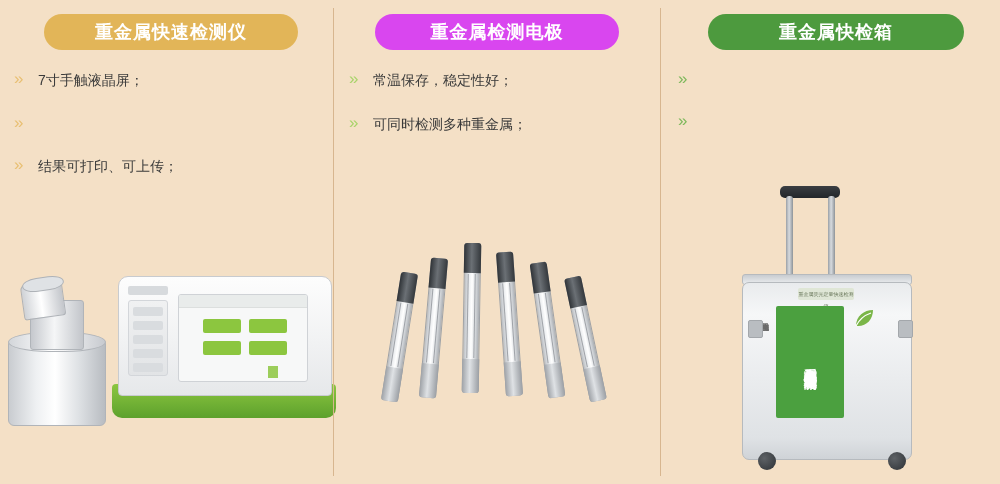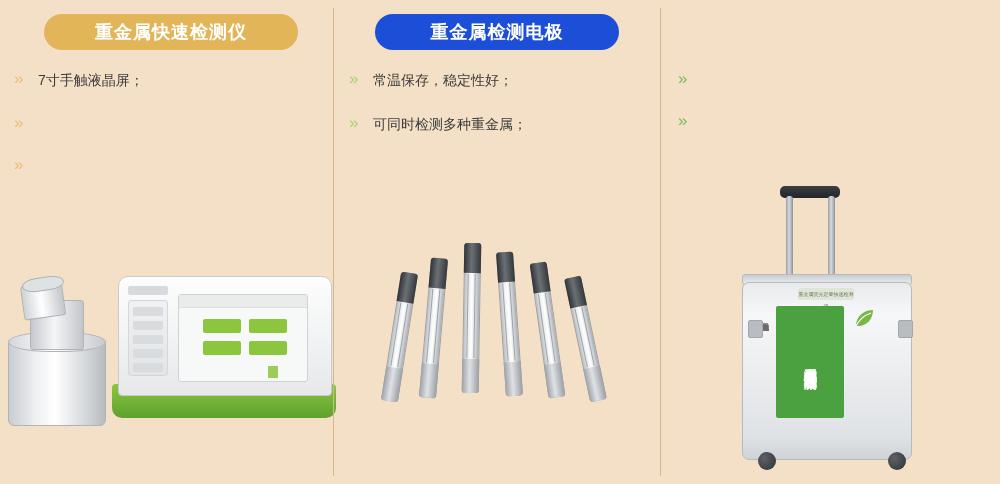--- a/index.html
+++ b/index.html
@@ -41,21 +41,21 @@
     display:flex;
     align-items:center;
     justify-content:center;
     color:#ffffff;
     font-size:18px;
     font-weight:bold;
     letter-spacing:1px;
     white-space:nowrap;
   }
   .p1 .pill{left:44px;width:254px;background:#e2b558;}
-  .p2 .pill{left:42px;width:244px;background:#1d4ed8;}
+  .p2 .pill{left:42px;width:244px;background:#d946ef;}
   .p3 .pill{left:48px;width:256px;background:#4d9a3e;}
 
   .bullets{
     position:absolute;
     left:0;right:0;
     top:66px;
     padding:0;
   }
   .bullet{
     display:flex;
@@ -268,20 +268,21 @@
     <div class="bullets">
       <div class="bullet">
         <span class="chev">»</span>
         <span class="btext">7寸手触液晶屏；</span>
       </div>
       <div class="bullet">
         <span class="chev">»</span>
       </div>
       <div class="bullet">
         <span class="chev">»</span>
+        <span class="btext">结果可打印、可上传；</span>
       </div>
     </div>
 
     <div>
       <div class="art cyl-base"></div>
       <div class="art cyl-top"></div>
       <div class="art cyl-neck"></div>
       <div class="art cyl-head"></div>
       <div class="art cyl-cap"></div>
 
@@ -358,20 +359,21 @@
           <div class="ln" style="top:30px;bottom:34px"></div>
         <div class="ln2" style="top:30px;bottom:34px"></div>
           <div class="foot"></div>
       </div>
     </div>
   </div>
 
   <div class="divider d2"></div>
 
   <div class="panel p3">
+    <div class="pill">重金属快检箱</div>
 
     <div class="bullets">
       <div class="bullet">
         <span class="chev">»</span>
       </div>
       <div class="bullet">
         <span class="chev">»</span>
       </div>
     </div>
   </div>

